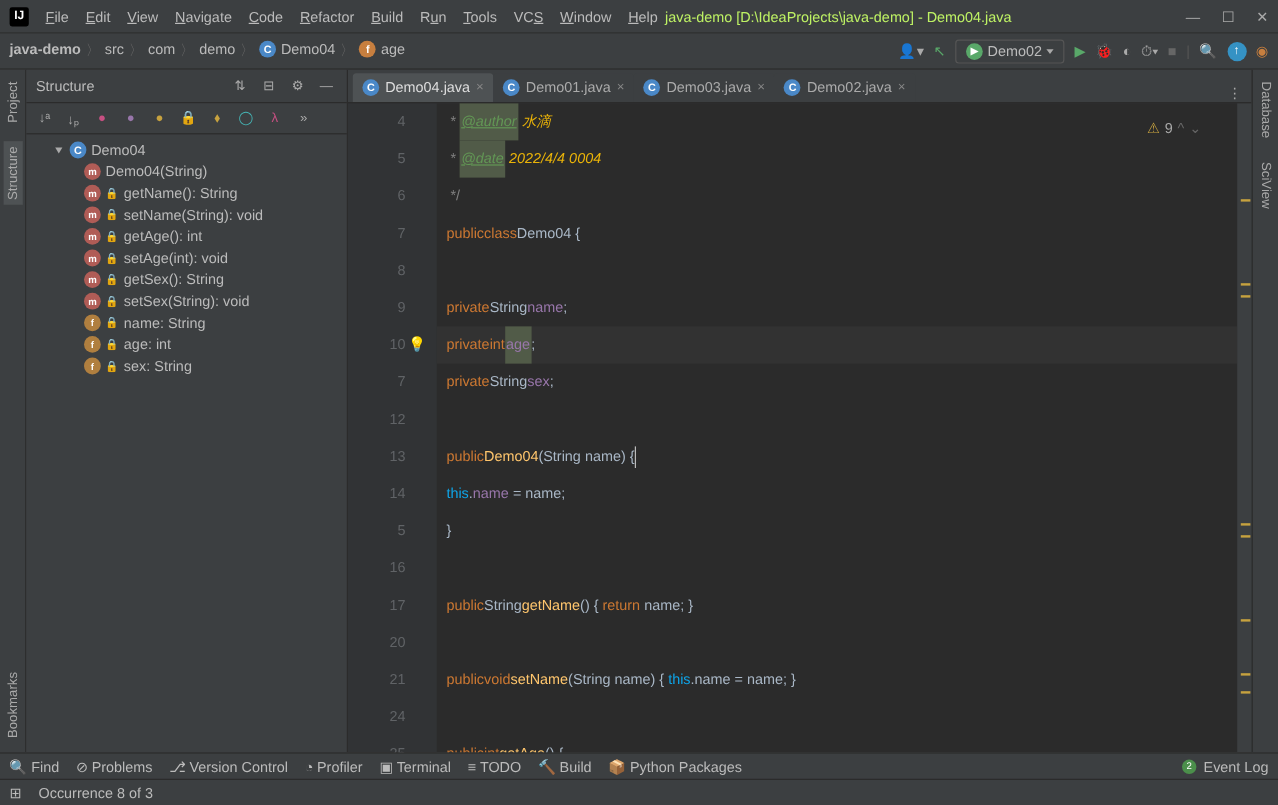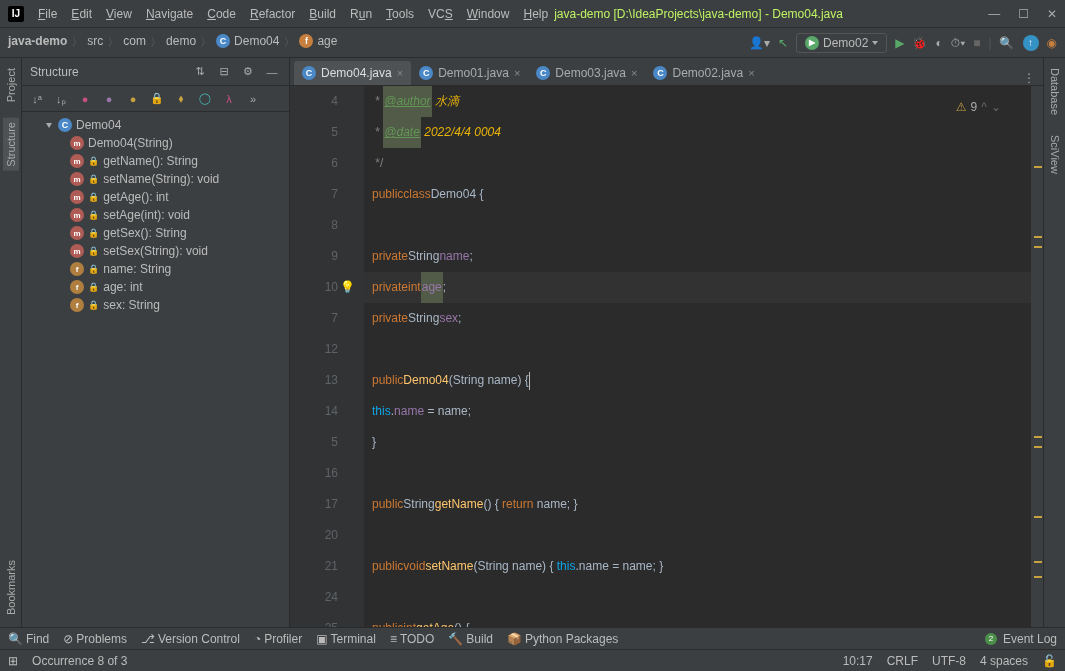--- a/index.html
+++ b/index.html
@@ -336,20 +336,13 @@
   <span class="item">📦 <span>Python Packages</span></span>
   <div class="right">
       <span class="ev-badge">2</span>
       <span class="item">Event Log</span>
     </div>
 </div>
 
 <div class="statusbar">
   <span>⊞</span>
   <span>Occurrence 8 of 3</span>
-  <div class="right">
-    <span>10:17</span>
-    <span>CRLF</span>
-    <span>UTF-8</span>
-    <span>4 spaces</span>
-    <span>🔓</span>
-  </div>
 </div>
 
 </body></html>

